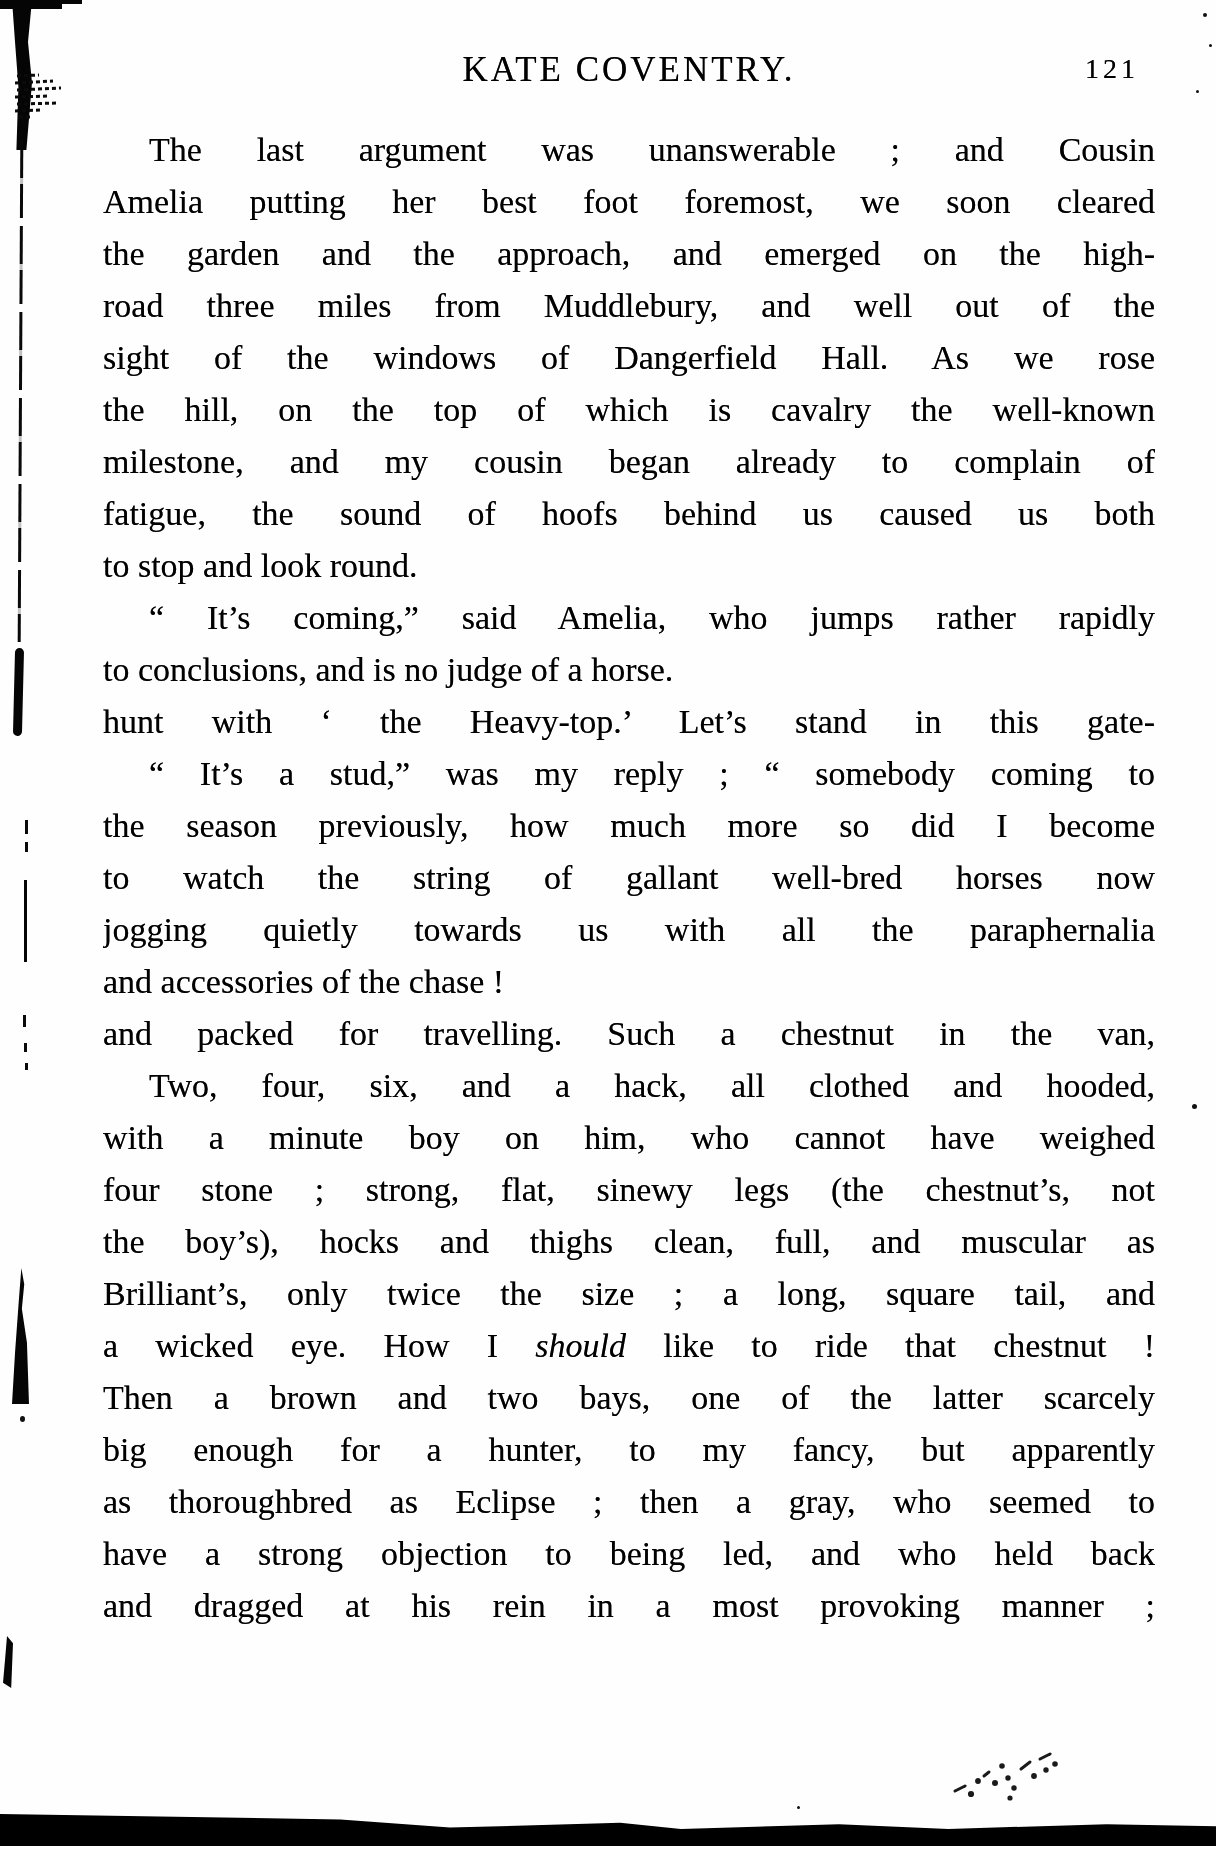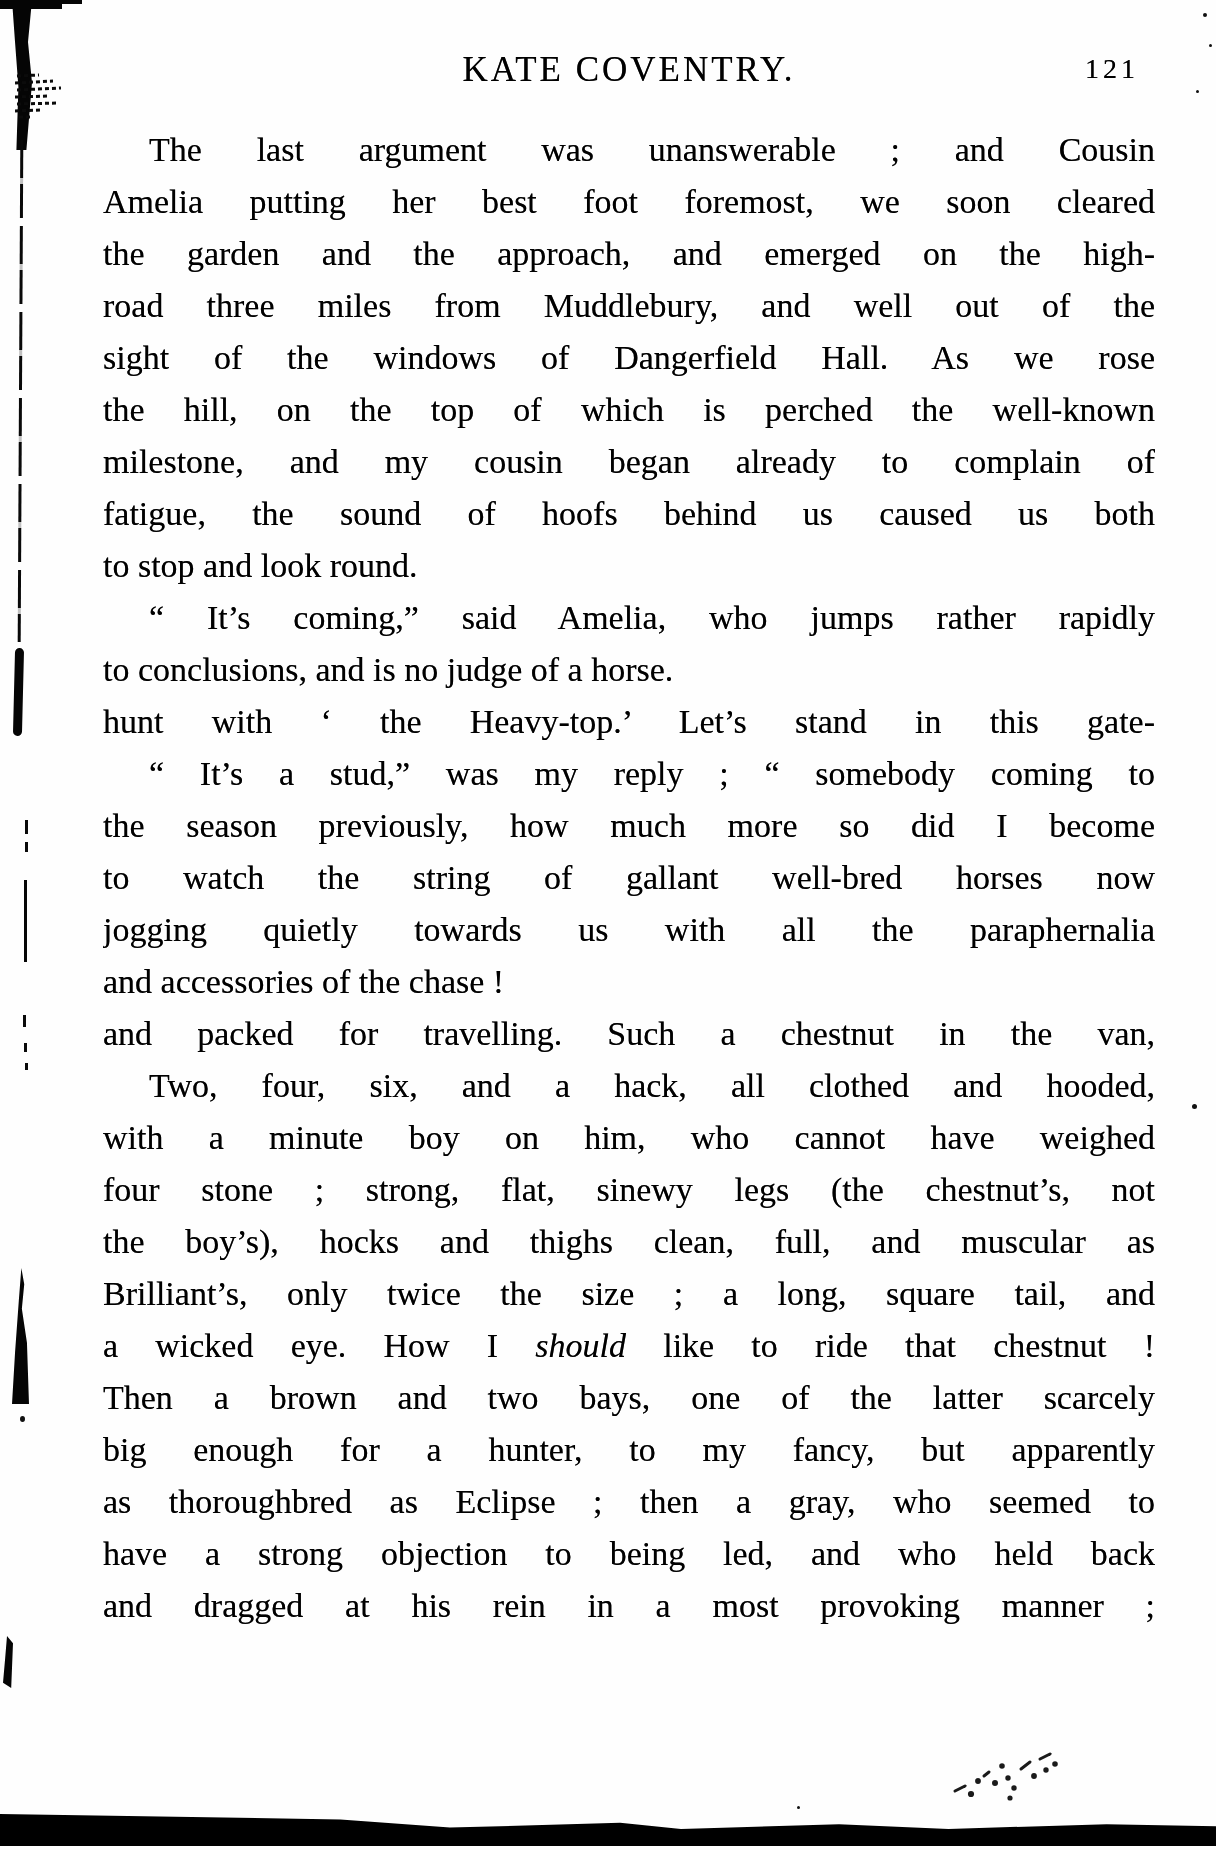--- a/index.html
+++ b/index.html
@@ -64,21 +64,21 @@
   </div>
 
   <div class="text-body">
 
     <div>
       <div class="line ind">The last argument was unanswerable ; and Cousin</div>
       <div class="line">Amelia putting her best foot foremost, we soon cleared</div>
       <div class="line">the garden and the approach, and emerged on the high-</div>
       <div class="line">road three miles from Muddlebury, and well out of the</div>
       <div class="line">sight of the windows of Dangerfield Hall.  As we rose</div>
-      <div class="line">the hill, on the top of which is perched the well-known</div>
+      <div class="line">the hill, on the top of which is cavalry the well-known</div>
       <div class="line">milestone, and my cousin began already to complain of</div>
       <div class="line">fatigue, the sound of hoofs behind us caused us both</div>
       <div class="line end">to stop and look round.</div>
     </div>
 
     <div>
       <div class="line ind">“ It’s coming,” said Amelia, who jumps rather rapidly</div>
       <div class="line end">to conclusions, and is no judge of a horse.</div>
     </div>
 

